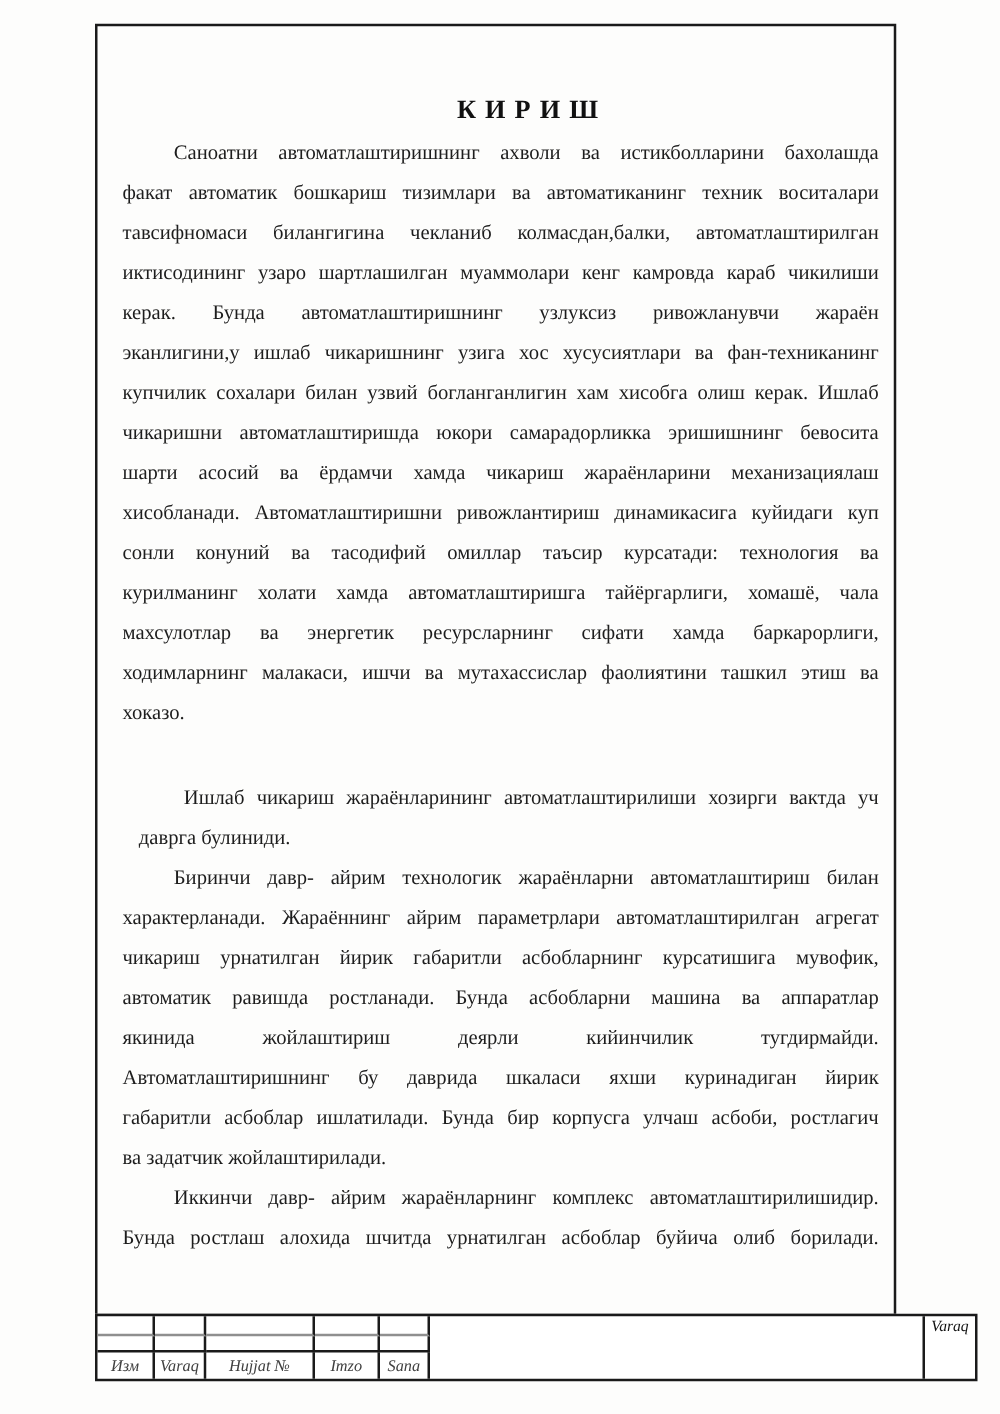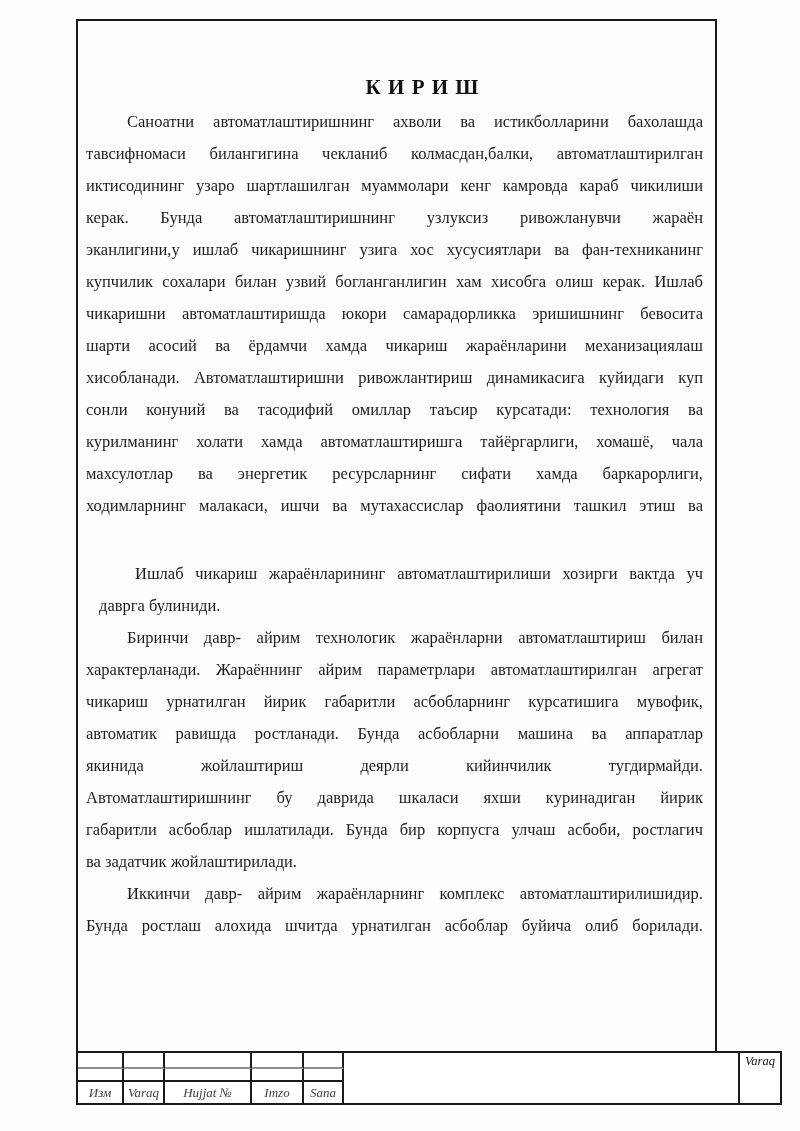--- a/index.html
+++ b/index.html
@@ -10,21 +10,21 @@
   .frame{
     position:absolute;left:76px;top:19px;width:641px;height:1034px;
     border:2px solid #1a1a1a;box-sizing:border-box;background:#fdfdfc;
   }
   .title{
     margin:54px 0 6px 0;text-align:center;padding-left:52px;
     font-weight:bold;font-size:21px;letter-spacing:1px;
     font-family:"Liberation Serif", serif;color:#111;
   }
   .text{
-    padding:0 12px 0 8px;
+    padding:0 12px 0 20px;
   }
   .para{margin:0;}
   .para.shift{padding-left:13px;}
   .ln{
     height:32px;line-height:32px;font-size:16.5px;white-space:normal;
     text-align:left;
   }
   .ln.j{text-align:justify;text-align-last:justify;}
   .ln.ind{text-indent:41px;}
   .ln.ind2{text-indent:36px;margin-top:36px;}
@@ -54,32 +54,34 @@
 </style>
 </head>
 <body>
 
 <div class="frame">
   <h1 class="title">К И Р И Ш</h1>
   <div class="text">
 
     <div class="para">
       <div class="ln j ind">Саноатни автоматлаштиришнинг ахволи ва истикболларини бахолашда</div>
+      <div class="ln j">факат автоматик бошкариш тизимлари ва автоматиканинг техник воситалари</div>
       <div class="ln j">тавсифномаси билангигина чекланиб колмасдан,балки, автоматлаштирилган</div>
       <div class="ln j">иктисодининг узаро шартлашилган муаммолари кенг камровда караб чикилиши</div>
       <div class="ln j">керак. Бунда автоматлаштиришнинг узлуксиз ривожланувчи жараён</div>
       <div class="ln j">эканлигини,у ишлаб чикаришнинг узига хос хусусиятлари ва фан-техниканинг</div>
       <div class="ln j">купчилик сохалари билан узвий богланганлигин хам хисобга олиш керак. Ишлаб</div>
       <div class="ln j">чикаришни автоматлаштиришда юкори самарадорликка эришишнинг бевосита</div>
       <div class="ln j">шарти асосий ва ёрдамчи хамда чикариш жараёнларини механизациялаш</div>
       <div class="ln j">хисобланади. Автоматлаштиришни ривожлантириш динамикасига куйидаги куп</div>
       <div class="ln j">сонли конуний ва тасодифий омиллар таъсир курсатади: технология ва</div>
       <div class="ln j">курилманинг холати хамда автоматлаштиришга тайёргарлиги, хомашё, чала</div>
       <div class="ln j">махсулотлар ва энергетик ресурсларнинг сифати хамда баркарорлиги,</div>
       <div class="ln j">ходимларнинг малакаси, ишчи ва мутахассислар фаолиятини ташкил этиш ва</div>
+      <div class="ln">хоказо.</div>
     </div>
 
     <div class="para shift">
       <div class="ln j ind2">Ишлаб чикариш жараёнларининг автоматлаштирилиши хозирги вактда уч</div>
       <div class="ln">даврга булиниди.</div>
     </div>
 
     <div class="para">
       <div class="ln j ind">Биринчи давр- айрим технологик жараёнларни автоматлаштириш билан</div>
       <div class="ln j">характерланади. Жараённинг айрим параметрлари автоматлаштирилган агрегат</div>

